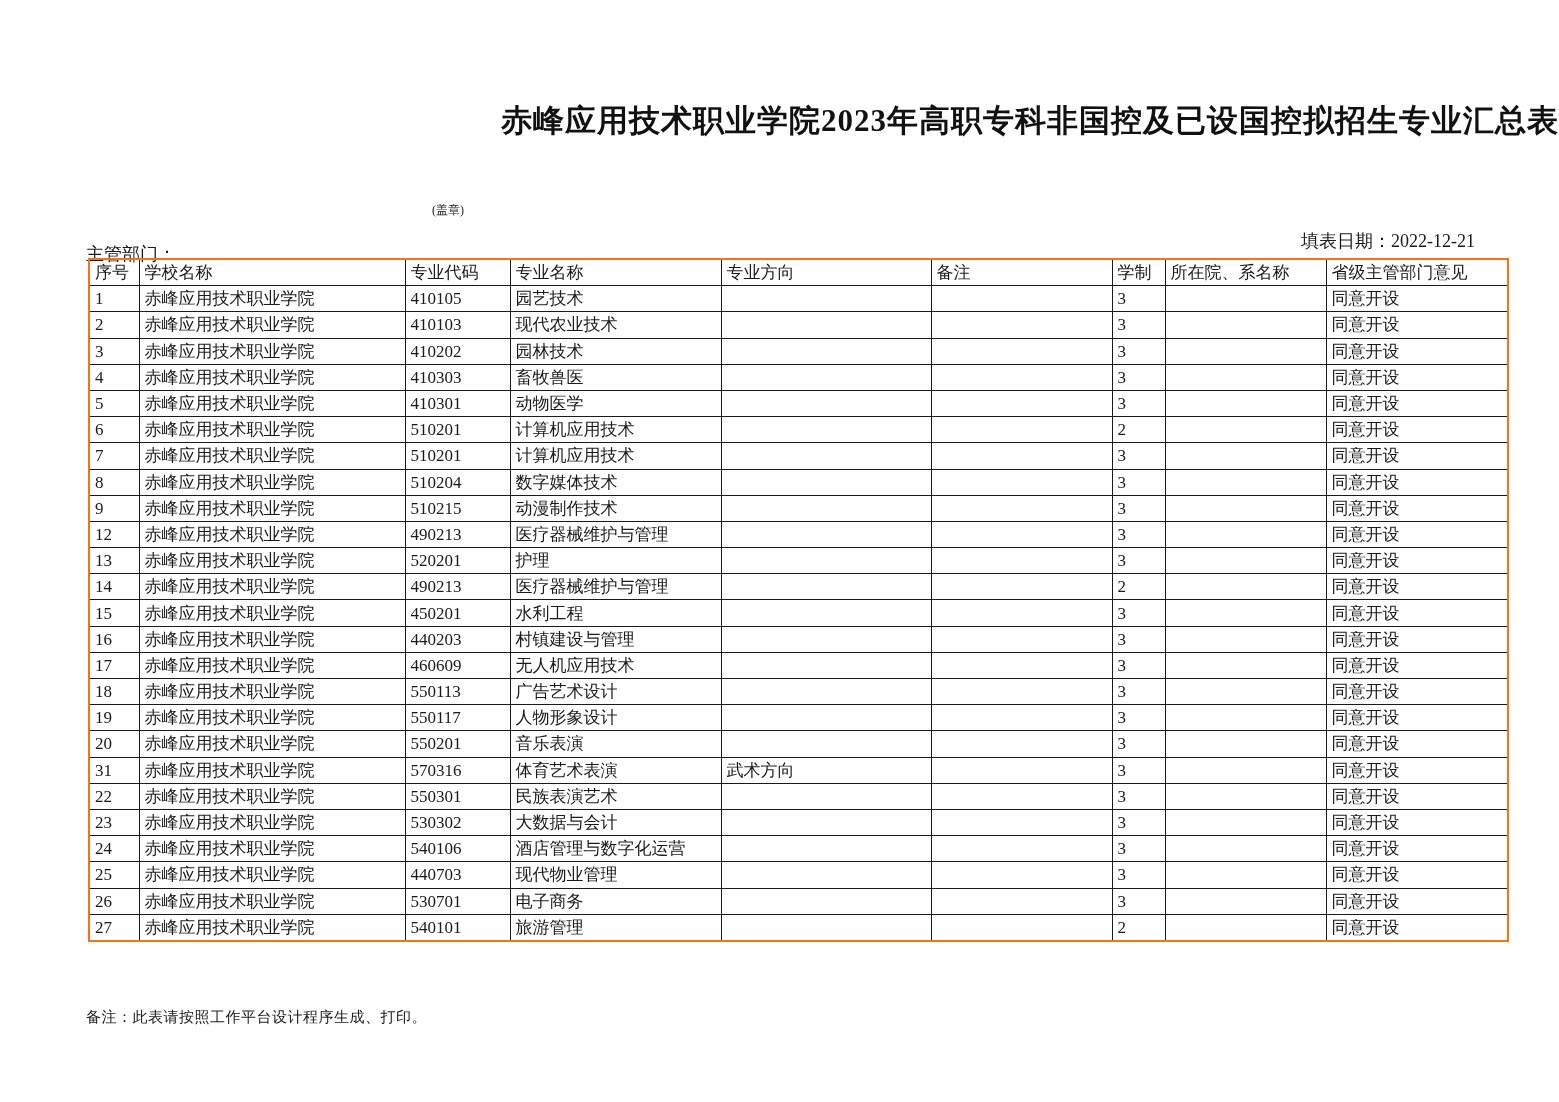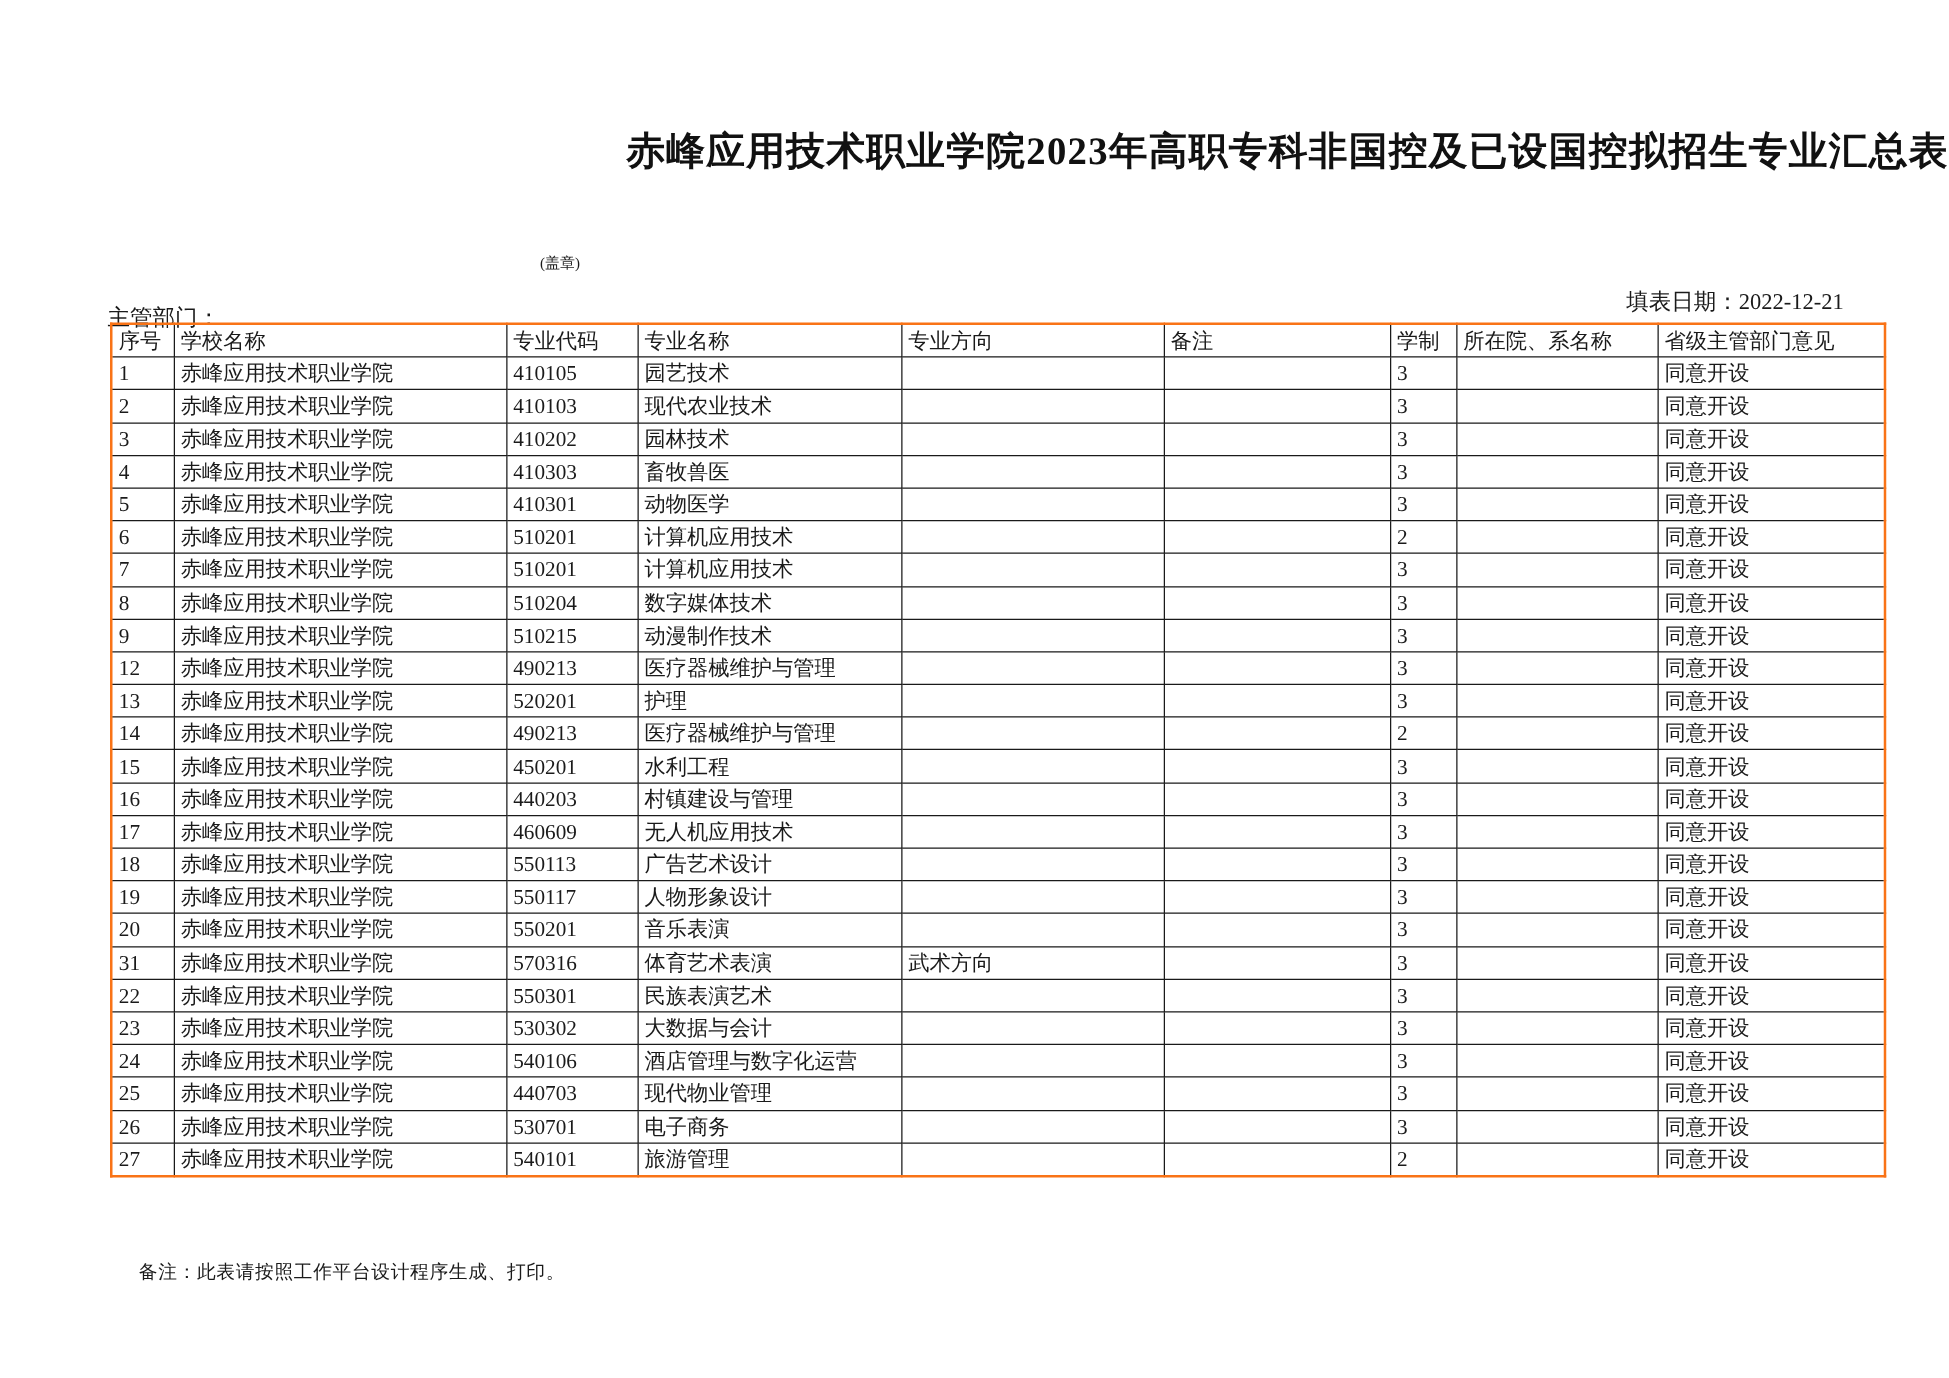--- a/index.html
+++ b/index.html
@@ -66,21 +66,20 @@
     line-height: 25px;
     overflow: hidden;
     white-space: nowrap;
   }
   .footnote {
     position: absolute;
     top: 1008px;
     left: 86px;
     font-size: 15px;
     letter-spacing: 0.5px;
-    margin-left: 25px;
   }
 </style>
 </head>
 <body>
 
 <div class="doc-title">赤峰应用技术职业学院2023年高职专科非国控及已设国控拟招生专业汇总表</div>
 
 <div class="meta-dept">主管部门：</div>
 <div class="meta-seal">(盖章)</div>
 <div class="meta-date"><span>填表日期：</span><span>2022-12-21</span></div>

